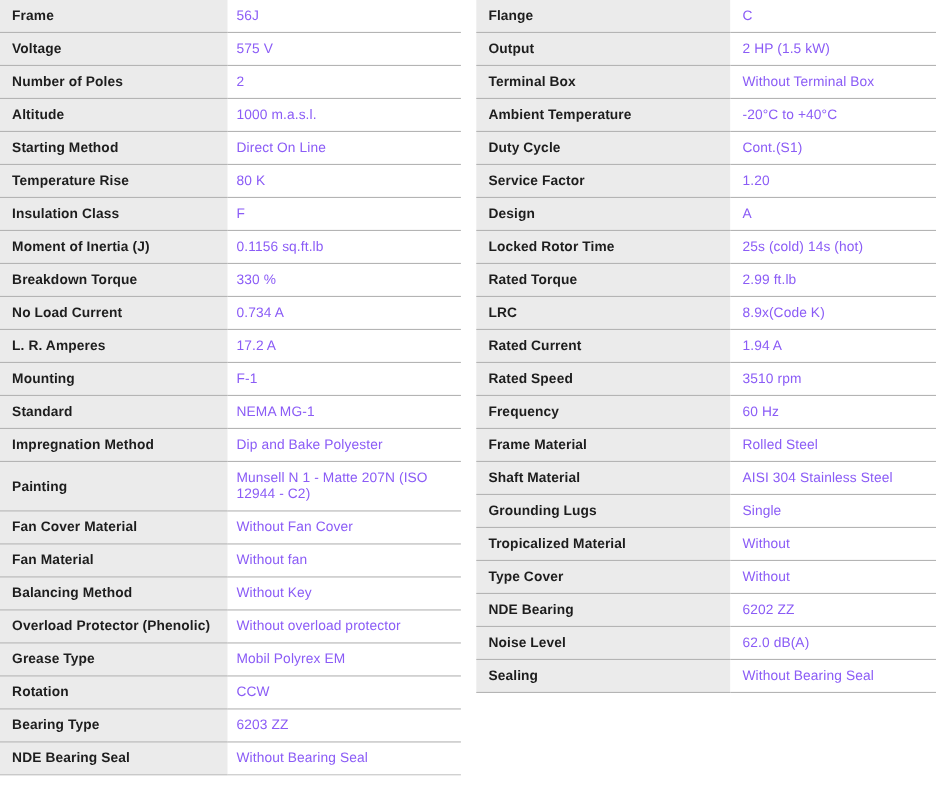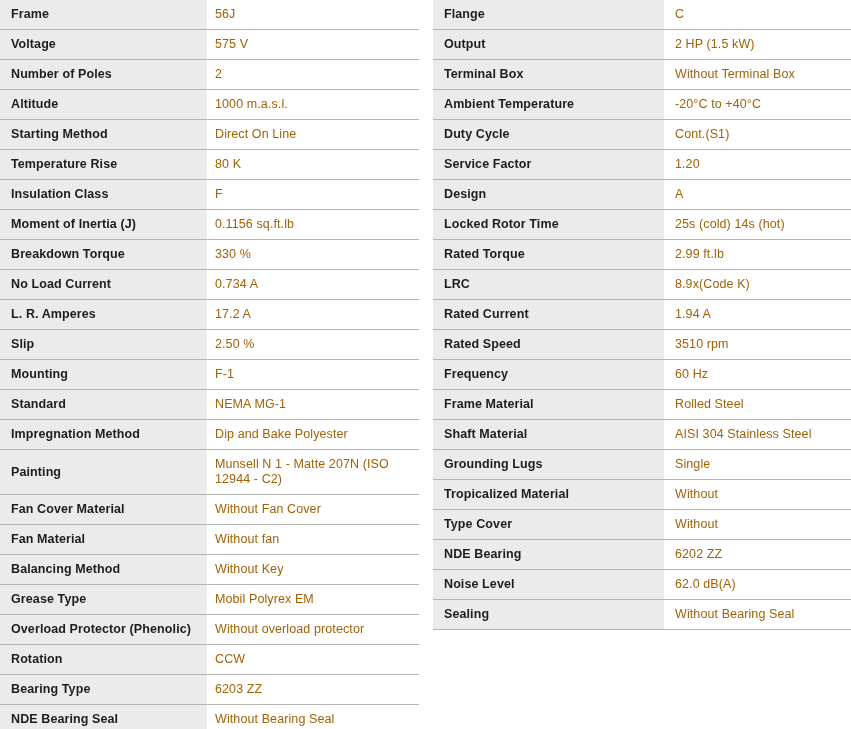--- a/index.html
+++ b/index.html
@@ -37,21 +37,21 @@
     padding: 7px 10px 7px 11px;
     word-wrap: break-word;
   }
   table.spec-table th {
     background: #ebebeb;
     color: #1d1d1d;
     font-weight: 700;
   }
   table.spec-table td {
     background: #ffffff;
-    color: #a16207;
+    color: #8b5cf6;
     font-weight: 400;
     padding-left: 8px;
   }
   table.spec-table-left  th { width: 186px; }
   table.spec-table-right th { width: 210px; }
   table.spec-table-right td { padding-left: 11px; }
 </style>
 </head>
 <body>
 
@@ -106,24 +106,20 @@
   <tr>
     <th>No Load Current</th>
     <td>0.734 A</td>
   </tr>
 
   <tr>
     <th>L. R. Amperes</th>
     <td>17.2 A</td>
   </tr>
 
-  <tr>
-    <th>Slip</th>
-    <td>2.50 %</td>
-  </tr>
 
   <tr>
     <th>Mounting</th>
     <td>F-1</td>
   </tr>
 
   <tr>
     <th>Standard</th>
     <td>NEMA MG-1</td>
   </tr>
@@ -147,27 +143,27 @@
     <th>Fan Material</th>
     <td>Without fan</td>
   </tr>
 
   <tr>
     <th>Balancing Method</th>
     <td>Without Key</td>
   </tr>
 
   <tr>
+    <th>Overload Protector (Phenolic)</th>
+    <td>Without overload protector</td>
+  </tr>
+
+  <tr>
     <th>Grease Type</th>
     <td>Mobil Polyrex EM</td>
-  </tr>
-
-  <tr>
-    <th>Overload Protector (Phenolic)</th>
-    <td>Without overload protector</td>
   </tr>
 
   <tr>
     <th>Rotation</th>
     <td>CCW</td>
   </tr>
 
   <tr>
     <th>Bearing Type</th>
     <td>6203 ZZ</td>

